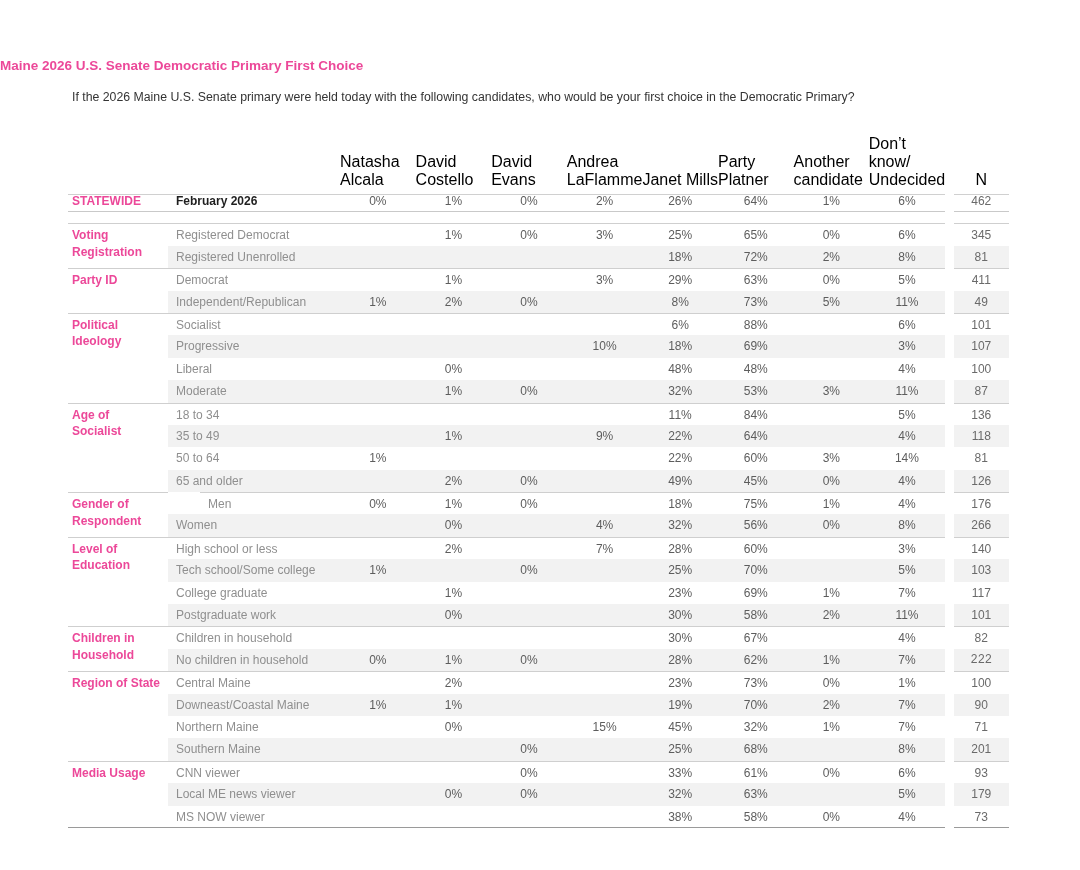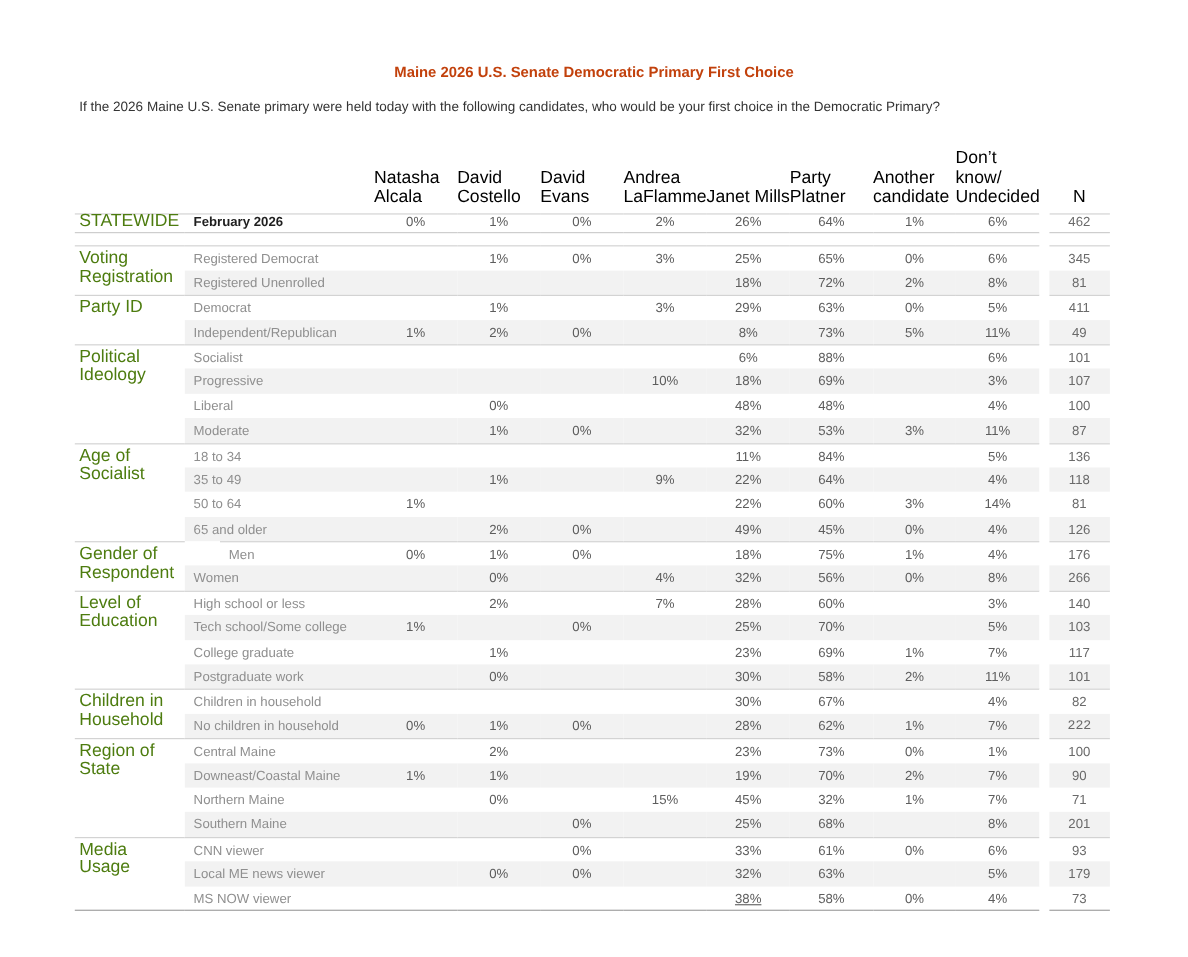--- a/index.html
+++ b/index.html
@@ -2,21 +2,21 @@
 <html><head>
 <meta charset="utf-8">
 <style>
   * { box-sizing: border-box; margin: 0; padding: 0; }
   html, body { background: #ffffff; }
   body { font-family: "Liberation Sans", sans-serif; }
   .page { position: relative; width: 1080px; height: 870px; background: #fff; overflow: hidden; }
 
   .title {
     position: absolute; top: 58px; left: 0; width: 1080px;
-    text-align: center; font-size: 13.5px; font-weight: 700; color: #c2410c;
+    text-align: left; font-size: 13.5px; font-weight: 700; color: #ec4899;
   }
   .subtitle {
     position: absolute; top: 90px; left: 72px;
     font-size: 12.3px; color: #343434; white-space: nowrap;
   }
 
   .tbl { position: absolute; left: 68px; top: 135px; width: 941px; }
 
   .grid {
     display: grid;
@@ -26,22 +26,22 @@
   .hcell {
     display: flex; align-items: flex-end; justify-content: center;
     border-bottom: 1px solid #d0d0d0; padding-bottom: 5px;
   }
   .hcell.empty { justify-content: flex-start; }
 
   .sec { grid-auto-rows: 22.4px; }
   .spacer { height: 11px; }
 
   .slabel {
-    grid-column: 1; color: #4d7c0f; font-size: 16px;
-    line-height: 16.5px; padding: 3px 6px 0 4px;
+    grid-column: 1; color: #ec4899; font-size: 12px;
+    line-height: 16.5px; padding: 3px 6px 0 4px; font-weight: bold;
   }
   .slabel.single { line-height: 22.4px; padding-top: 0; }
   .rlabel {
     grid-column: 2; color: #8f8f8f; font-size: 12px;
     line-height: 22.4px; padding-left: 8px; white-space: nowrap; overflow: hidden;
   }
   .vcell { text-align: center; font-size: 12px; line-height: 22.4px; color: #5d5d5d; }
   .ncell { grid-column: 12; text-align: center; font-size: 12px; line-height: 22.4px; color: #6a6a6a; }
   .gut { grid-column: 11; background: #fff; }
 
@@ -424,21 +424,21 @@
         <div class="vcell shade" style="grid-area: 2 / 8;">63%</div>
         <div class="vcell shade" style="grid-area: 2 / 9;"></div>
         <div class="vcell shade" style="grid-area: 2 / 10;">5%</div>
         <div class="gut" style="grid-row: 2;"></div>
         <div class="ncell shade" style="grid-row: 2;">179</div>
         <div class="rlabel bbd" style="grid-row: 3;">MS NOW viewer</div>
         <div class="vcell bbd" style="grid-area: 3 / 3;"></div>
         <div class="vcell bbd" style="grid-area: 3 / 4;"></div>
         <div class="vcell bbd" style="grid-area: 3 / 5;"></div>
         <div class="vcell bbd" style="grid-area: 3 / 6;"></div>
-        <div class="vcell bbd" style="grid-area: 3 / 7; text-decoration: underline;">38%</div>
+        <div class="vcell bbd" style="grid-area: 3 / 7;">38%</div>
         <div class="vcell bbd" style="grid-area: 3 / 8;">58%</div>
         <div class="vcell bbd" style="grid-area: 3 / 9;">0%</div>
         <div class="vcell bbd" style="grid-area: 3 / 10;">4%</div>
         <div class="gut" style="grid-row: 3;"></div>
         <div class="ncell bbd" style="grid-row: 3;">73</div>
       </div>
     </div>
 </div>
 
 </body></html>

